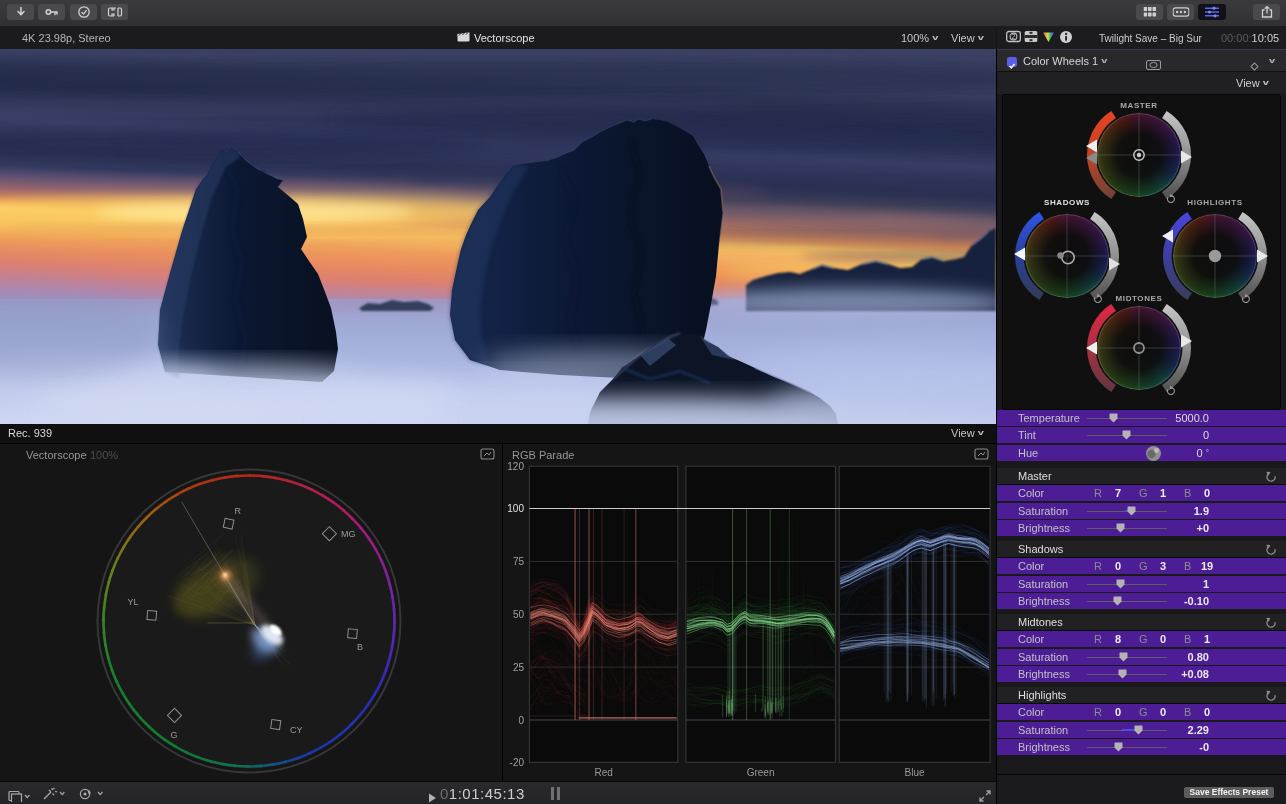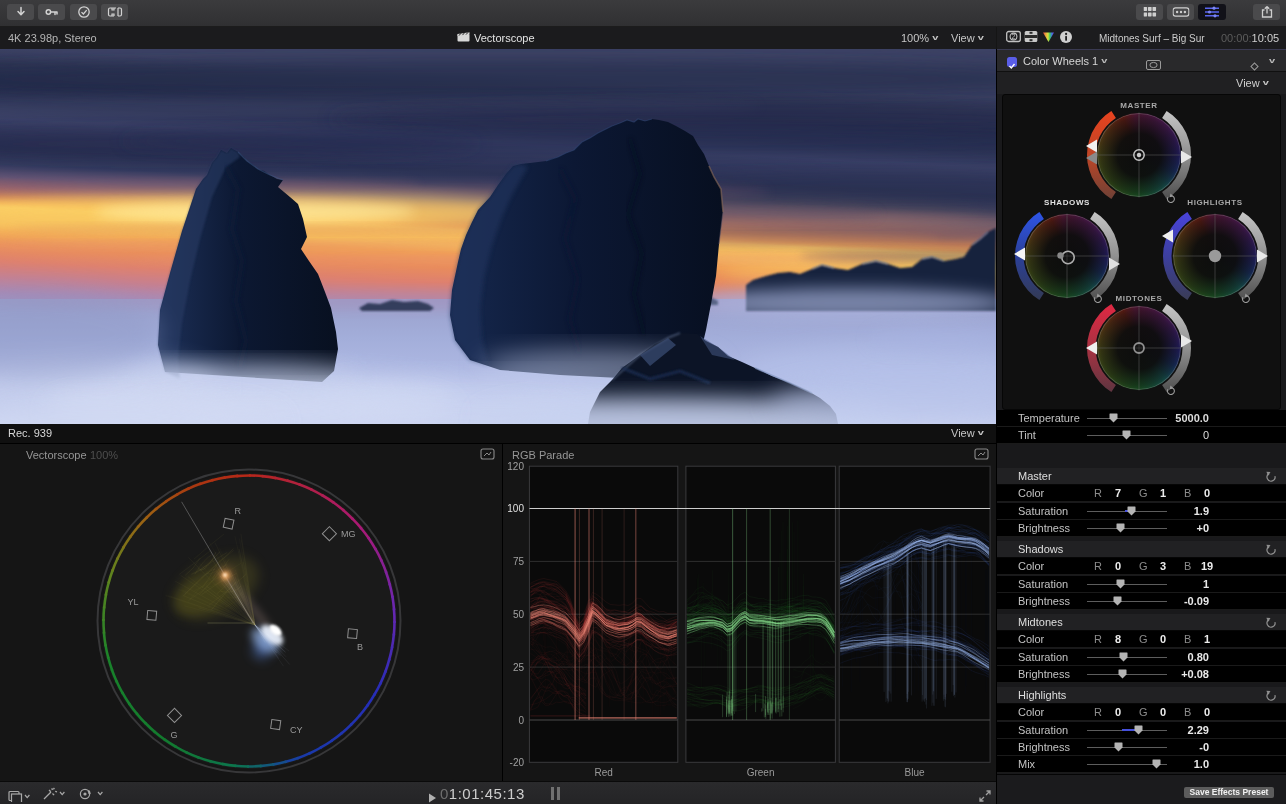--- a/index.html
+++ b/index.html
@@ -18,21 +18,21 @@
 #recbar{left:0;top:424px;width:996px;height:20px;background:#101010;color:#d8d8d8;font-size:11px;border-bottom:1px solid #000}
 
 #scopes{left:0;top:444px;width:996px;height:337px;background:#141414}
 #vscope{left:0;top:0}
 #parade{left:503px;top:0}
 #scopediv{left:502px;top:0;width:1px;height:337px;background:#000}
 
 #bottombar{left:0;top:781px;width:996px;height:23px;background:linear-gradient(#2a2a2c,#242426);border-top:1px solid #0a0a0a;color:#aaa}
 
 #rpanel{left:996px;top:49px;width:290px;height:755px;background:#19191b;border-left:1px solid #000}
-.row{position:absolute;left:0;width:290px;height:17px;background:#000000;border-bottom:1px solid #1a1a1a;color:#c2c2c2;font-size:11px}
+.row{position:absolute;left:0;width:290px;height:17px;background:#4c1d95;border-bottom:1px solid #1a1a1a;color:#c2c2c2;font-size:11px}
 .rowlab{position:absolute;left:21px;top:2px}
 .sech{position:absolute;left:0;width:290px;height:17px;background:#212123;color:#dfdfdf;font-size:11px;border-bottom:1px solid #060606}
 .rval{position:absolute;right:78px;top:2px;width:60px;text-align:right;color:#e8e8e8;font-weight:bold}
 .track{position:absolute;left:90px;top:8px;width:80px;height:1px;background:#5d5d5d}
 .thumb{position:absolute;top:3px;width:9px;height:10px;margin-left:-4.5px}
 .thumb svg{display:block}
 .rgb{position:absolute;font-size:11px;color:#8c8c8c}
 .rgbv{position:absolute;font-size:11px;color:#ececec;font-weight:bold;text-align:center;width:24px}
 .reset{position:absolute;right:10px;top:2px;color:#909090;font-size:12px}
 .wheellab{position:absolute;color:#a8a8a8;font-size:8px;font-weight:bold;letter-spacing:0.6px;text-align:center;width:100px}
@@ -94,21 +94,21 @@
         </svg>
       </div>
     <div class="tbtn" style="left:1253px">
         <svg width="12" height="13" viewBox="0 0 12 13">
           <path d="M3.5 4.5H1.5V11.5H10.5V4.5H8.5" stroke="#cfcfcf" stroke-width="1.3" fill="none"></path>
           <path d="M6 8V1M6 1L3.8 3.2M6 1L8.2 3.2" stroke="#cfcfcf" stroke-width="1.3" fill="none"></path>
         </svg>
       </div>
   </div>
   <div id="viewerbar" class="abs">
-    <span class="abs" style="left:8px;top:5px;color:#b5b5b5">4K 23.98p, Stereo</span>
+    <span class="abs" style="left:22px;top:5px;color:#b5b5b5">4K 23.98p, Stereo</span>
     <span class="abs" style="left:457px;top:4px"><svg width="13" height="11" viewBox="0 0 13 11">
           <rect x="0.5" y="3" width="12" height="7.5" rx="1" fill="#d8d8d8"></rect>
           <path d="M0.5 3L12.5 1.2V3.2L0.5 5Z" fill="#d8d8d8"></path>
           <path d="M2 4.6L4 2.2M5.5 4.1L7.5 1.8M9 3.6L11 1.4" stroke="#2a2a2a" stroke-width="1"></path>
         </svg></span>
     <span class="abs" style="left:474px;top:5px;color:#e4e4e4">Vectorscope</span>
     <span class="abs" style="left:901px;top:5px;color:#c6c6c6">100% <span class="chev">v</span></span>
     <span class="abs" style="left:951px;top:5px;color:#c6c6c6">View <span class="chev">v</span></span>
   </div>
   <div id="rheader" class="abs">
@@ -134,21 +134,21 @@
               <stop offset="1" stop-color="#9040d8"></stop>
             </linearGradient>
           </defs>
           <path d="M1 2.5H12L6.5 12Z" fill="url(#tg1)"></path>
         </svg></span>
     <span class="abs" style="left:62px;top:3px"><svg width="14" height="14" viewBox="0 0 14 14">
           <circle cx="7" cy="7" r="6" fill="#cfcfcf"></circle>
           <rect x="6.2" y="5.8" width="1.8" height="5" rx="0.9" fill="#1d1d1f"></rect>
           <circle cx="7.1" cy="3.9" r="1.1" fill="#1d1d1f"></circle>
         </svg></span>
-    <span class="abs" style="left:102px;top:6px;color:#cccccc;font-size:10px">Midtones Surf – Big Sur</span>
+    <span class="abs" style="left:102px;top:6px;color:#cccccc;font-size:10px">Twilight Save – Big Sur</span>
     <span class="abs" style="left:224px;top:5px;color:#5c5c5c">00:00:<span style="color:#cfcfcf">10:05</span></span>
   </div>
   <svg id="video" class="abs" width="996" height="375" viewBox="0 0 996 375">
       <defs>
 <linearGradient id="sky" gradientUnits="userSpaceOnUse" x1="13" y1="0" x2="0" y2="262">
 <stop offset="0" stop-color="#3a4062"></stop>
           <stop offset="0.057" stop-color="#2e3554"></stop>
 <stop offset="0.134" stop-color="#252c4c"></stop>
           <stop offset="0.21" stop-color="#2d3456"></stop>
 <stop offset="0.267" stop-color="#3a4066"></stop>
@@ -1226,31 +1226,39 @@
         </g>
       </svg>
       <div class="row" style="top:361px;height:17px">
         <span class="rowlab">Temperature</span>
         <span class="track"></span>
         <span class="thumb" style="left:116.5px">
           <svg width="9" height="10" viewBox="0 0 9 10">
             <path d="M0.5 1 Q0.5 0.5 1 0.5 L8 0.5 Q8.5 0.5 8.5 1 L8.5 5.5 L4.5 9.5 L0.5 5.5 Z" fill="#b4b4b4"></path>
           </svg>
         </span>
-        <span class="rval" style="font-weight:bold;color:#dcdcdc">5000.0</span>
+        <span class="rval" style="font-weight:normal;color:#dcdcdc">5000.0</span>
       </div>
       <div class="row" style="top:378px;height:17px">
         <span class="rowlab">Tint</span>
         <span class="track"></span>
         <span class="thumb" style="left:129px">
           <svg width="9" height="10" viewBox="0 0 9 10">
             <path d="M0.5 1 Q0.5 0.5 1 0.5 L8 0.5 Q8.5 0.5 8.5 1 L8.5 5.5 L4.5 9.5 L0.5 5.5 Z" fill="#b4b4b4"></path>
           </svg>
         </span>
         <span class="rval" style="font-weight:normal;color:#dcdcdc">0</span>
+      </div>
+      <div class="row" style="top:396px;height:17px">
+        <span class="rowlab">Hue</span>
+        <span class="abs" style="left:149px;top:1px;width:15px;height:15px;border-radius:50%;background:#909090;overflow:hidden"><svg width="15" height="15">
+            <circle cx="5.5" cy="8" r="4.2" fill="#6a6a6a"></circle>
+            <circle cx="10.5" cy="4.5" r="2.4" fill="#bcbcbc"></circle>
+          </svg></span>
+        <span class="rval" style="font-weight:normal;color:#dcdcdc">0 <span style="font-size:8px;vertical-align:2px">°</span></span>
       </div>
       <div class="sech" style="top:419px">
         <span class="rowlab" style="top:2px">Master</span>
         <span class="reset"><svg width="12" height="12" viewBox="0 0 12 12">
             <g transform="translate(6,7)">
               <path d="M-1.8,-3.4 A4.0,4.0 0 1 0 3.9,-0.9" fill="none" stroke="#8f8f8f" stroke-width="1.2"></path>
               <polygon points="-4.6,-5.2 -0.5,-4.9 -3.0,-1.3" fill="#8f8f8f"></polygon>
             </g>
           </svg></span>
       </div>
@@ -1314,21 +1322,21 @@
         <span class="rval">1</span>
       </div>
       <div class="row" style="top:543.9px;height:17px">
         <span class="rowlab">Brightness</span>
         <span class="track"></span>
         <span class="thumb" style="left:120px">
           <svg width="9" height="10" viewBox="0 0 9 10">
             <path d="M0.5 1 Q0.5 0.5 1 0.5 L8 0.5 Q8.5 0.5 8.5 1 L8.5 5.5 L4.5 9.5 L0.5 5.5 Z" fill="#b4b4b4"></path>
           </svg>
         </span>
-        <span class="rval">-0.09</span>
+        <span class="rval">-0.10</span>
       </div>
       <div class="sech" style="top:565px">
         <span class="rowlab" style="top:2px">Midtones</span>
         <span class="reset"><svg width="12" height="12" viewBox="0 0 12 12">
             <g transform="translate(6,7)">
               <path d="M-1.8,-3.4 A4.0,4.0 0 1 0 3.9,-0.9" fill="none" stroke="#8f8f8f" stroke-width="1.2"></path>
               <polygon points="-4.6,-5.2 -0.5,-4.9 -3.0,-1.3" fill="#8f8f8f"></polygon>
             </g>
           </svg></span>
       </div>
@@ -1394,26 +1402,16 @@
       <div class="row" style="top:689.8999999999999px;height:17px">
         <span class="rowlab">Brightness</span>
         <span class="track"></span>
         <span class="thumb" style="left:121.5px">
           <svg width="9" height="10" viewBox="0 0 9 10">
             <path d="M0.5 1 Q0.5 0.5 1 0.5 L8 0.5 Q8.5 0.5 8.5 1 L8.5 5.5 L4.5 9.5 L0.5 5.5 Z" fill="#b4b4b4"></path>
           </svg>
         </span>
         <span class="rval">-0</span>
       </div>
-      <div class="row" style="top:707.1999999999998px;height:17px">
-        <span class="rowlab">Mix</span>
-        <span class="track"></span>
-        <span class="thumb" style="left:159px">
-          <svg width="9" height="10" viewBox="0 0 9 10">
-            <path d="M0.5 1 Q0.5 0.5 1 0.5 L8 0.5 Q8.5 0.5 8.5 1 L8.5 5.5 L4.5 9.5 L0.5 5.5 Z" fill="#b4b4b4"></path>
-          </svg>
-        </span>
-        <span class="rval">1.0</span>
-      </div>
       <div class="abs" style="left:0;top:725px;width:290px;height:30px;background:#1b1b1d;border-top:1px solid #050505"></div>
       <div class="abs" style="left:187px;top:738px;width:90px;height:11px;background:#5c5c5c;border-radius:2px;color:#f2f2f2;font-size:8.5px;font-weight:bold;text-align:center;line-height:11px">Save Effects Preset</div>
     </div>
 </div>
 
 </body></html>

